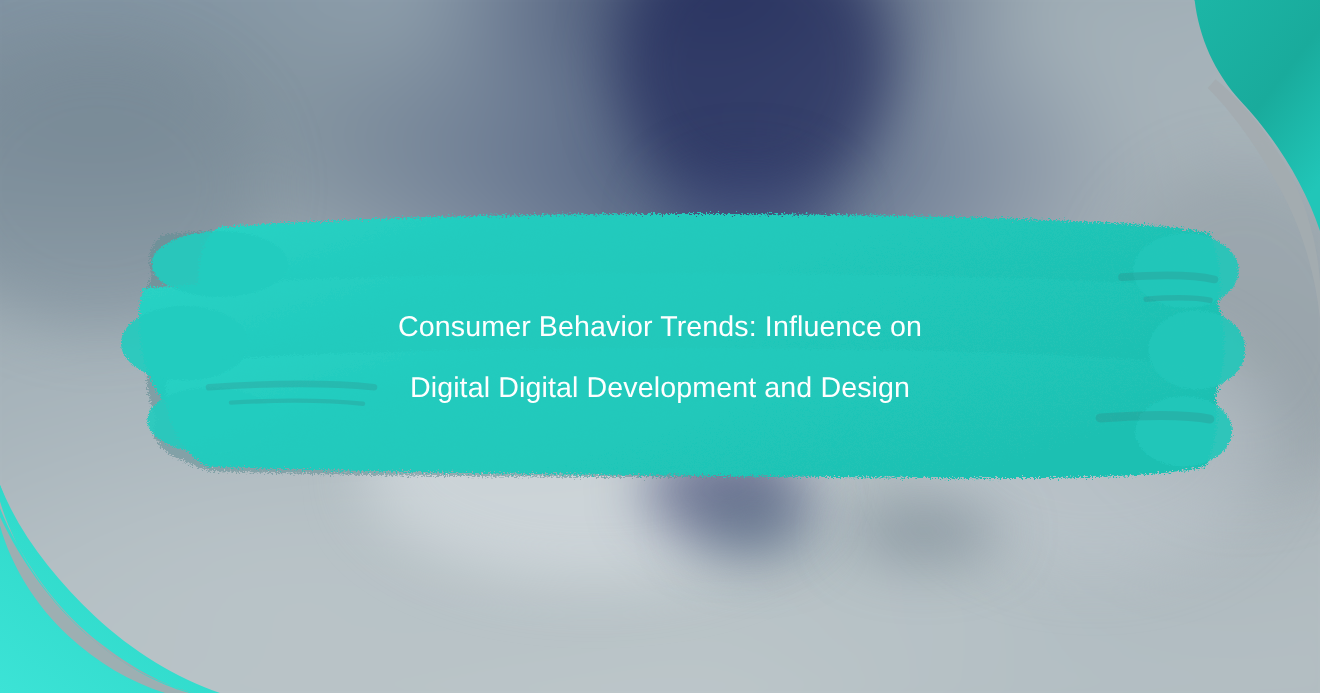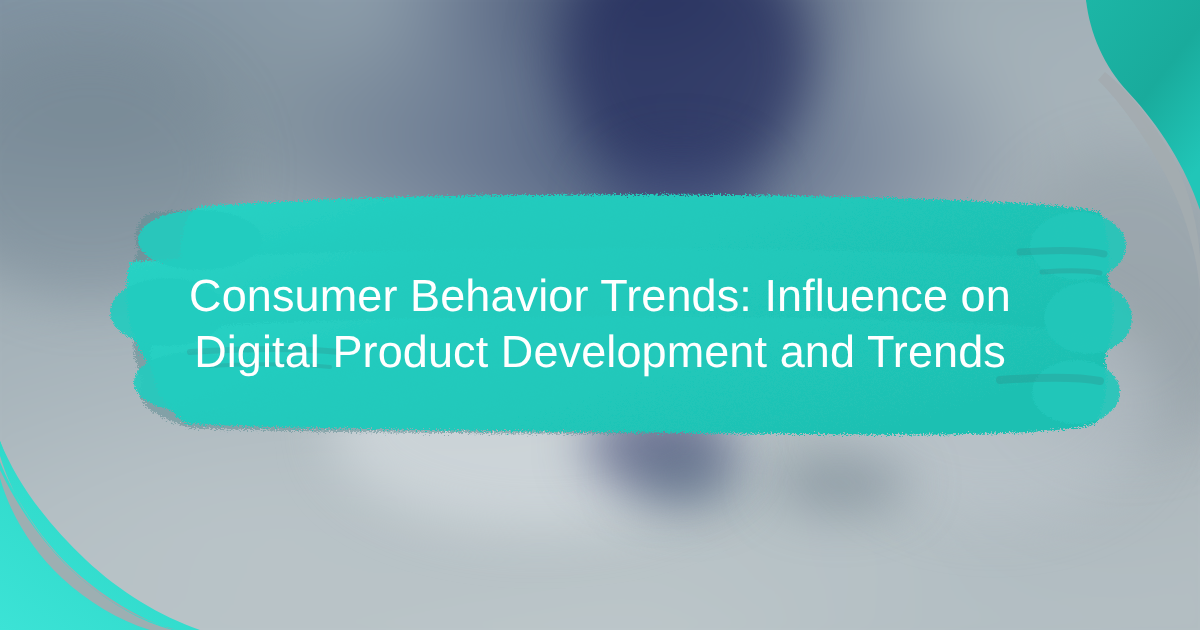--- a/index.html
+++ b/index.html
@@ -46,21 +46,21 @@
   
   .brush-wrap { position:absolute; left:0; top:0; width:1200px; height:630px; }
   .brush-svg  { position:absolute; left:0; top:0; width:1200px; height:630px; }
 
   
   .title {
     position:absolute;
     left:160px; top:268px; width:880px;
     text-align:center;
     color:#ffffff;
-    font-size:45px;
+    font-size:26px;
     line-height:56px;
     font-weight:400;
     letter-spacing:0.1px;
     text-rendering:geometricPrecision;
   }
   .title .tline { display:block; white-space:nowrap; }
 </style>
 </head>
 <body>
 
@@ -177,16 +177,16 @@
         <path d="M1042,272 q40,-3 58,1" stroke="#3c5a62" stroke-width="5" fill="none" stroke-linecap="round"></path>
         <path d="M1000,380 q70,-5 100,1" stroke="#3c5a62" stroke-width="8" fill="none" stroke-linecap="round"></path>
         <path d="M190,352 q90,-6 150,0" stroke="#3c5a62" stroke-width="6" fill="none" stroke-linecap="round"></path>
         <path d="M210,366 q70,-4 120,1" stroke="#3c5a62" stroke-width="4" fill="none" stroke-linecap="round"></path>
       </g>
     </svg>
   </div>
 
   <div class="title">
     <span class="tline">Consumer Behavior Trends: Influence on</span>
-    <span class="tline">Digital Product Development and Trends</span>
+    <span class="tline">Digital Digital Development and Design</span>
   </div>
 
 </div>
 
 </body></html>

